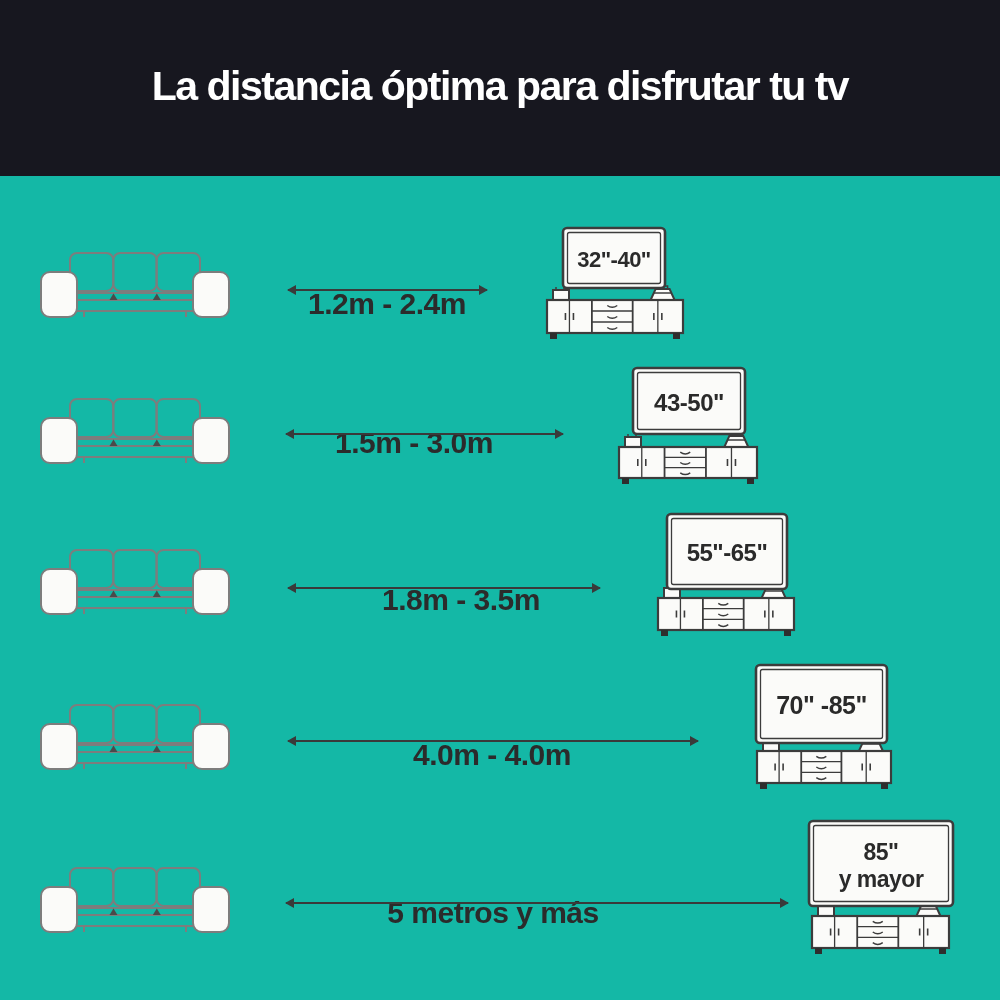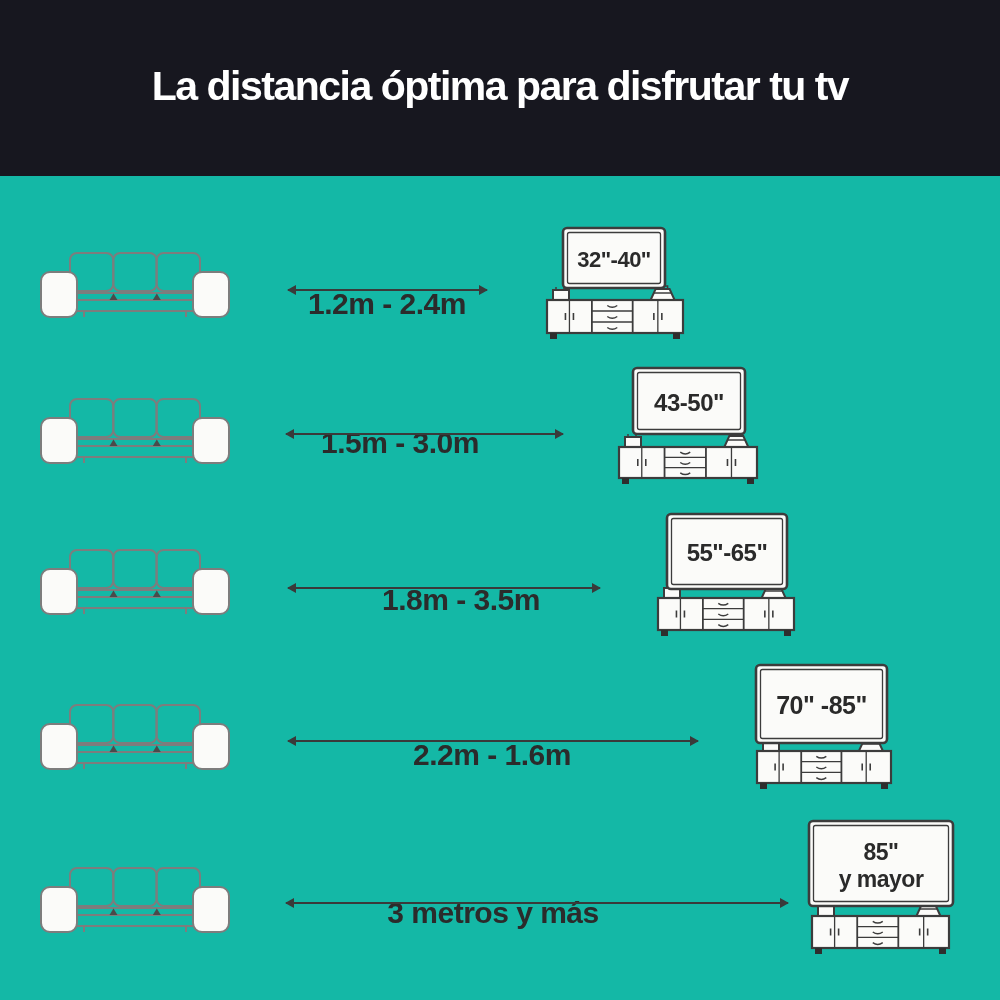--- a/index.html
+++ b/index.html
@@ -106,21 +106,21 @@
               <line x1="36" y1="50" x2="154" y2="50"></line>
               <line x1="33" y1="61" x2="157" y2="61"></line>
               <line x1="44" y1="61" x2="44" y2="67"></line>
               <line x1="146" y1="61" x2="146" y2="67"></line>
               <rect x="1" y="22" width="36" height="45" rx="9" fill="#fbfbf9"></rect>
               <rect x="153" y="22" width="36" height="45" rx="9" fill="#fbfbf9"></rect>
             </g>
             <path d="M69.5,50 l4,-6.5 4,6.5 z" fill="#4a4a4a"></path>
             <path d="M112.8,50 l4,-6.5 4,6.5 z" fill="#4a4a4a"></path>
           </svg></div>
-      <div class="distance-label" style="left: 400px; top: 407px;">1.5m - 3.0m</div>
+      <div class="distance-label" style="left: 414px; top: 407px;">1.5m - 3.0m</div>
       <div class="arrow" style="left: 286px; top: 433px; width: 277px;"></div>
       <div class="tv-slot" style="left: 615px; top: 365px;"><svg width="146" height="122" viewBox="0 0 146 122">
             <g fill="none" stroke="#3c3c3c">
               <path d="M114.3,71 L128.3,71 L133.3,82 L109.3,82 Z" fill="#fbfbf9" stroke-width="2"></path>
               <line x1="112.3" y1="75" x2="130.3" y2="75" stroke-width="1.5"></line>
               <rect x="116.3" y="68" width="10" height="3" stroke-width="1.5"></rect>
               <rect x="10" y="72" width="16" height="10" fill="#fbfbf9" stroke-width="2"></rect>
               <line x1="13" y1="69" x2="13" y2="72" stroke-width="1.5"></line>
               <line x1="21" y1="69" x2="21" y2="72" stroke-width="1.5"></line>
               <rect x="18" y="3" width="112" height="66" rx="4" fill="#fbfbf9" stroke-width="2.6"></rect>
@@ -204,21 +204,21 @@
               <line x1="36" y1="50" x2="154" y2="50"></line>
               <line x1="33" y1="61" x2="157" y2="61"></line>
               <line x1="44" y1="61" x2="44" y2="67"></line>
               <line x1="146" y1="61" x2="146" y2="67"></line>
               <rect x="1" y="22" width="36" height="45" rx="9" fill="#fbfbf9"></rect>
               <rect x="153" y="22" width="36" height="45" rx="9" fill="#fbfbf9"></rect>
             </g>
             <path d="M69.5,50 l4,-6.5 4,6.5 z" fill="#4a4a4a"></path>
             <path d="M112.8,50 l4,-6.5 4,6.5 z" fill="#4a4a4a"></path>
           </svg></div>
-      <div class="distance-label" style="left: 492px; top: 719px;">2.2m - 1.6m</div>
+      <div class="distance-label" style="left: 492px; top: 719px;">4.0m - 4.0m</div>
       <div class="arrow" style="left: 288px; top: 740px; width: 410px;"></div>
       <div class="tv-slot" style="left: 752px; top: 662px;"><svg width="143" height="130" viewBox="0 0 143 130">
             <g fill="none" stroke="#3c3c3c">
               <path d="M111.89999999999999,78 L125.89999999999999,78 L130.89999999999998,89 L106.89999999999999,89 Z" fill="#fbfbf9" stroke-width="2"></path>
               <line x1="109.89999999999999" y1="82" x2="127.89999999999999" y2="82" stroke-width="1.5"></line>
               <rect x="113.89999999999999" y="75" width="10" height="3" stroke-width="1.5"></rect>
               <rect x="11" y="79" width="16" height="10" fill="#fbfbf9" stroke-width="2"></rect>
               <line x1="14" y1="76" x2="14" y2="79" stroke-width="1.5"></line>
               <line x1="22" y1="76" x2="22" y2="79" stroke-width="1.5"></line>
               <rect x="4" y="3" width="131" height="78" rx="4" fill="#fbfbf9" stroke-width="2.6"></rect>
@@ -253,21 +253,21 @@
               <line x1="36" y1="50" x2="154" y2="50"></line>
               <line x1="33" y1="61" x2="157" y2="61"></line>
               <line x1="44" y1="61" x2="44" y2="67"></line>
               <line x1="146" y1="61" x2="146" y2="67"></line>
               <rect x="1" y="22" width="36" height="45" rx="9" fill="#fbfbf9"></rect>
               <rect x="153" y="22" width="36" height="45" rx="9" fill="#fbfbf9"></rect>
             </g>
             <path d="M69.5,50 l4,-6.5 4,6.5 z" fill="#4a4a4a"></path>
             <path d="M112.8,50 l4,-6.5 4,6.5 z" fill="#4a4a4a"></path>
           </svg></div>
-      <div class="distance-label" style="left: 493px; top: 877px;">3 metros y más</div>
+      <div class="distance-label" style="left: 493px; top: 877px;">5 metros y más</div>
       <div class="arrow" style="left: 286px; top: 902px; width: 502px;"></div>
       <div class="tv-slot" style="left: 805px; top: 818px;"><svg width="152" height="139" viewBox="0 0 152 139">
             <g fill="none" stroke="#3c3c3c">
               <path d="M116.45,87 L130.45,87 L135.45,98 L111.45,98 Z" fill="#fbfbf9" stroke-width="2"></path>
               <line x1="114.45" y1="91" x2="132.45" y2="91" stroke-width="1.5"></line>
               <rect x="118.45" y="84" width="10" height="3" stroke-width="1.5"></rect>
               <rect x="13" y="88" width="16" height="10" fill="#fbfbf9" stroke-width="2"></rect>
               <line x1="16" y1="85" x2="16" y2="88" stroke-width="1.5"></line>
               <line x1="24" y1="85" x2="24" y2="88" stroke-width="1.5"></line>
               <rect x="4" y="3" width="144" height="85" rx="4" fill="#fbfbf9" stroke-width="2.6"></rect>

